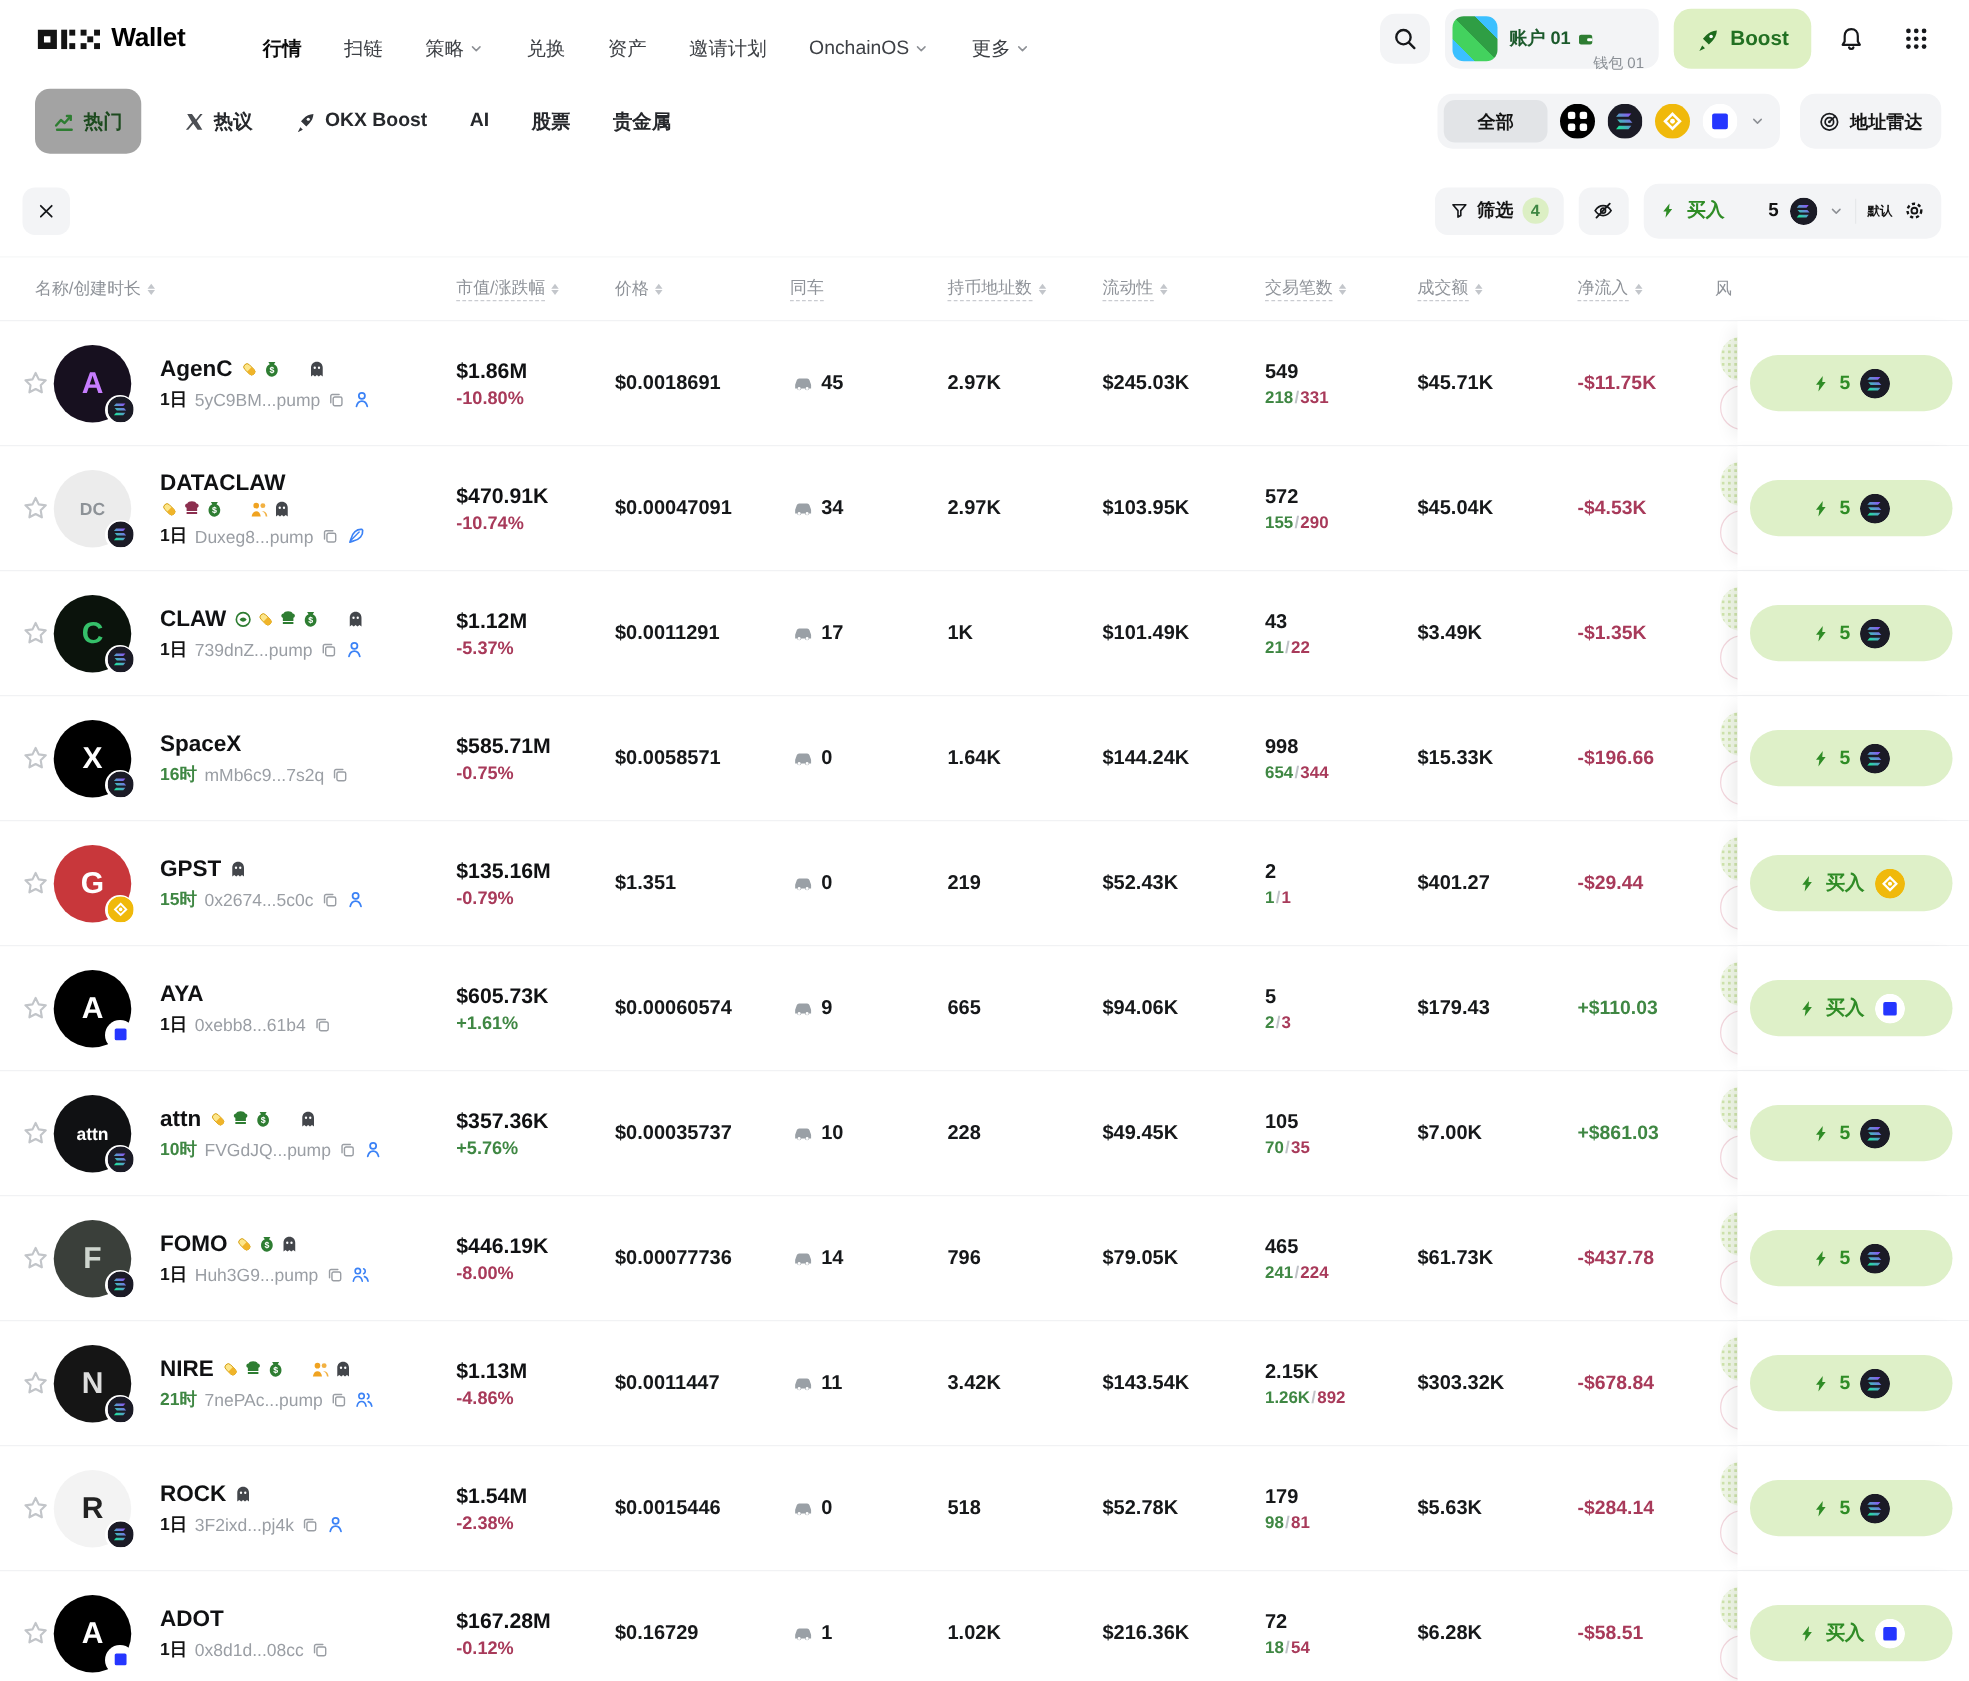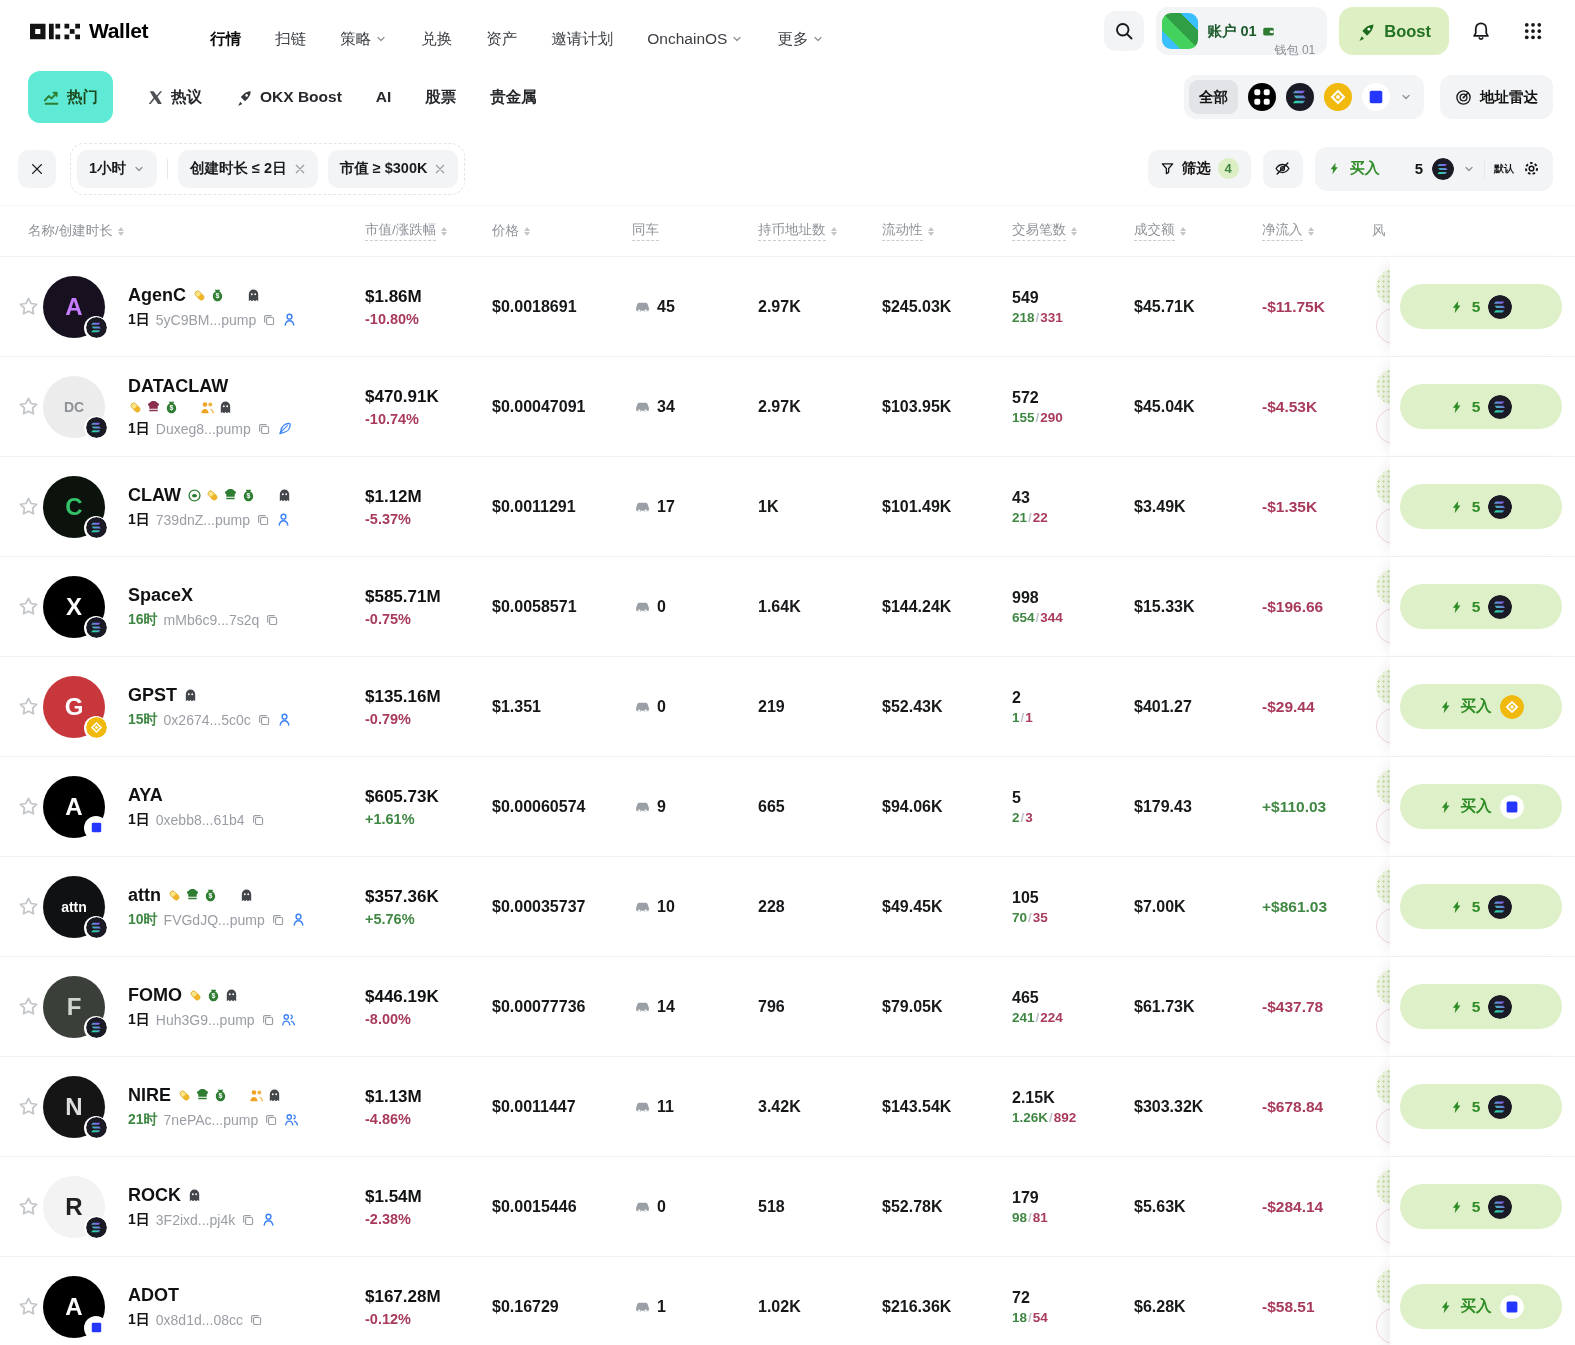--- a/index.html
+++ b/index.html
@@ -22,28 +22,28 @@
   .acct-col{display:flex;flex-direction:row;line-height:1.15;}
   .acct-name{font-size:14.5px;font-weight:700;color:#1c5a2c;display:flex;align-items:center;gap:5px;}
   .acct-wallet{font-size:12px;color:#8a8f95;margin-top:39px;}
   .wallet-mini{width:13px;height:13px;color:#2e7d32;}
   .boost-btn{height:48px;border-radius:14px;background:#def0c3;display:flex;align-items:center;gap:8px;padding:0 18px;cursor:pointer;}
   .boost-btn svg{width:19px;height:19px;color:#1e6b1e;}
   .boost-label{font-size:16.5px;font-weight:700;color:#227022;}
   
   .tabsbar{height:70px;display:flex;align-items:center;padding:0 22px 0 28px;gap:34px;}
   .tab{display:flex;align-items:center;gap:7px;font-size:15.5px;color:#26282c;font-weight:600;cursor:pointer;white-space:nowrap;}
-  .tab.active{background:#5eead4;border-radius:12px;height:44px;padding:4px 15px;color:#1c4a1e;font-weight:700;}
+  .tab.active{background:#a3a3a3;border-radius:12px;height:44px;padding:4px 15px;color:#1c4a1e;font-weight:700;}
   .tab svg{width:17px;height:17px;}
   .tab .t-trend{color:#2e7d32;}
   .tab .t-x{color:#4c4f54;}
   .tab .t-rocket{color:#33363b;}
   .tabs-right{margin-left:auto;display:flex;align-items:center;gap:16px;}
   .chain-pill{height:44px;border-radius:12px;background:#f3f4f6;display:flex;align-items:center;gap:10px;padding:0 12px 0 5px;}
-  .chip-all{height:34px;border-radius:9px;background:#e2e4e7;display:flex;align-items:center;padding:0 10px;font-size:14.5px;font-weight:700;cursor:pointer;}
+  .chip-all{height:34px;border-radius:9px;background:#e2e4e7;display:flex;align-items:center;padding:0 27px;font-size:14.5px;font-weight:700;cursor:pointer;}
   .chain-ic{width:28px;height:28px;cursor:pointer;}
   .radar-pill{height:44px;border-radius:12px;background:#f3f4f6;display:flex;align-items:center;gap:8px;padding:0 15px;font-size:14.5px;font-weight:700;cursor:pointer;}
   .radar-pill svg{width:17px;height:17px;color:#1a1c1f;}
   
   .filterbar{height:73px;display:flex;align-items:center;padding:0 22px 0 18px;gap:14px;border-bottom:1px solid #f6f7f8;}
   .clear-btn{width:38px;height:38px;border-radius:10px;background:#f3f4f6;display:flex;align-items:center;justify-content:center;cursor:pointer;}
   .clear-btn svg{width:14px;height:14px;color:#16181b;}
   .dash-wrap{border:1.5px dashed #e3e5e8;border-radius:14px;display:flex;align-items:center;gap:10px;padding:6px;}
   .fchip{height:38px;border-radius:10px;background:#f3f4f6;display:flex;align-items:center;gap:7px;padding:0 12px;font-size:14.5px;font-weight:600;color:#1a1c1f;cursor:pointer;white-space:nowrap;}
   .fchip .x{width:12px;height:12px;color:#9a9ea4;}
@@ -424,41 +424,20 @@
     </div>
   </div>
 </div>
 
 <div class="filterbar">
   <div class="clear-btn">
       <svg viewBox="0 0 16 16">
         <use href="#i-x"></use>
       </svg>
     </div>
-  <div class="dash-wrap">
-    <span class="fchip">
-        <span>1小时</span>
-        <svg class="chev" viewBox="0 0 16 16">
-          <use href="#i-chev"></use>
-        </svg>
-      </span>
-    <span class="vdiv"></span>
-    <span class="fchip">
-        <span>创建时长 ≤ 2日</span>
-        <svg class="x" viewBox="0 0 16 16">
-          <use href="#i-x"></use>
-        </svg>
-      </span>
-    <span class="fchip">
-        <span>市值 ≥ $300K</span>
-        <svg class="x" viewBox="0 0 16 16">
-          <use href="#i-x"></use>
-        </svg>
-      </span>
-  </div>
   <div class="filter-right">
     <span class="screen-chip">
       <svg viewBox="0 0 16 16">
           <use href="#i-funnel"></use>
         </svg>
       <span>筛选</span>
       <span class="count-badge">4</span>
     </span>
     <span class="eye-chip">
         <svg viewBox="0 0 16 16">

